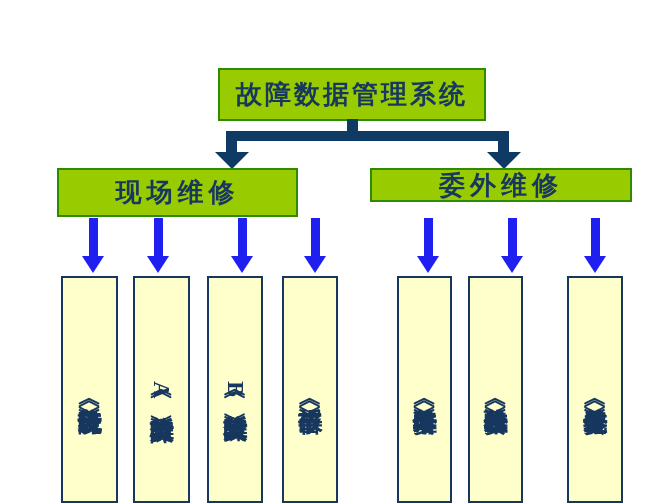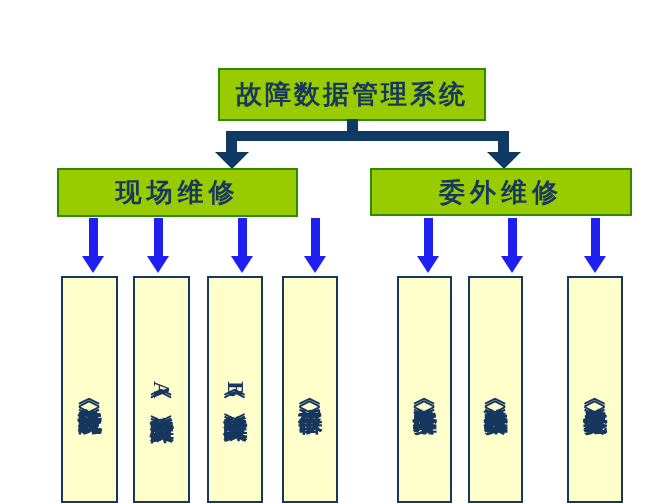--- a/index.html
+++ b/index.html
@@ -10,21 +10,21 @@
     margin-top:25px;
   }
   
   .gbox{
     position:absolute;background:#99CC00;border:2px solid #2F8A00;
     display:flex;align-items:center;justify-content:center;
     color:#17375E;font-weight:bold;
   }
   .root{left:218px;top:43px;width:268px;height:53px;font-size:26px;letter-spacing:3px;}
   .branch-left{left:57px;top:143px;width:241px;height:49px;font-size:26px;letter-spacing:5px;}
-  .branch-right{left:370px;top:143px;width:262px;height:48px;font-size:26px;letter-spacing:5px;}
+  .branch-right{left:370px;top:143px;width:262px;height:34px;font-size:26px;letter-spacing:5px;}
   .gbox span{white-space:nowrap;}
   
   .navy{position:absolute;background:#0E3A63;}
   .trunk{left:347px;top:94px;width:11px;height:14px;}
   .crossbar{left:226px;top:106px;width:283px;height:10px;}
   .drop-left{left:226px;top:106px;width:11px;height:22px;}
   .drop-right{left:498px;top:106px;width:11px;height:22px;}
   .navy-head{
     position:absolute;width:0;height:0;
     border-left:17px solid transparent;border-right:17px solid transparent;

